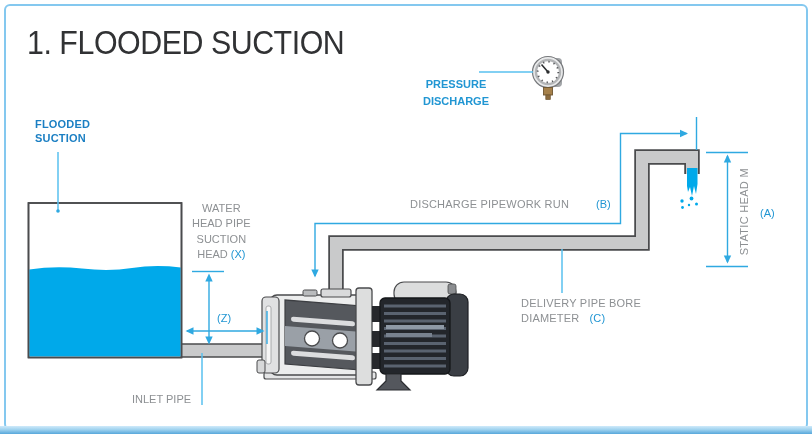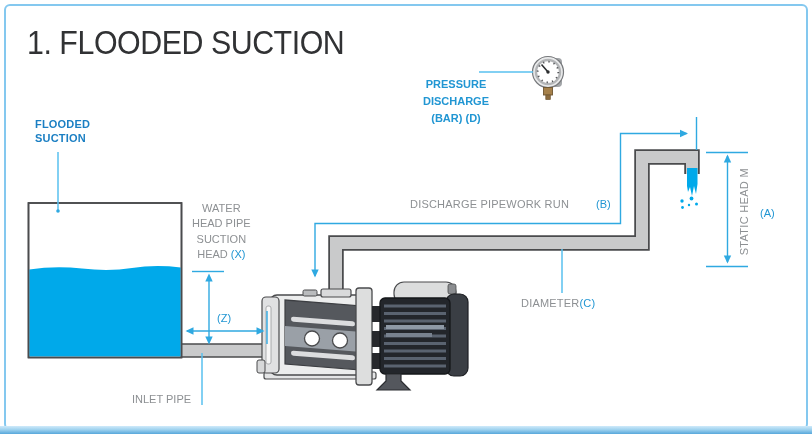--- a/index.html
+++ b/index.html
@@ -25,21 +25,21 @@
   .lbl-flooded{left:35px;top:117px;width:58px;text-align:left;line-height:14px;
        color:var(--flooded-blue);font-weight:700;letter-spacing:.2px;}
   .lbl-waterhead{left:192px;top:201px;text-align:center;}
   .lbl-z{left:217px;top:311px;color:var(--label-blue);}
   .lbl-inlet{left:132px;top:392px;}
   .lbl-dpressure{left:413px;top:76px;width:86px;text-align:center;line-height:17px;
        color:var(--label-blue);font-weight:600;}
   .lbl-run{left:410px;top:197px;letter-spacing:.2px;}
   .lbl-run-ref{left:596px;top:197px;color:var(--label-blue);}
   .lbl-delivery{left:521px;top:296px;letter-spacing:.2px;}
-  .lbl-delivery .row{display:flex;gap:0;}
+  .lbl-delivery .row{display:flex;gap:10px;}
   .lbl-static{left:697px;top:204px;width:96px;text-align:center;transform:rotate(-90deg);
        letter-spacing:.3px;}
   .lbl-a{left:760px;top:206px;color:var(--label-blue);}
   .pipe-dark{stroke:var(--pipe-outline);fill:none;stroke-linejoin:miter;}
   .pipe-lite{stroke:var(--pipe-fill);fill:none;stroke-linejoin:miter;}
   .waterfill{fill:var(--water);}
   .dimline{stroke:var(--dimension-blue);stroke-width:1.4;fill:none;}
   .dimfill{fill:var(--dimension-blue);}
   .leader{stroke:var(--leader-blue);stroke-width:1.5;fill:none;}
   .block{display:block;}
@@ -172,27 +172,27 @@
     <span class="block"><span>HEAD</span> <span class="ref">(X)</span></span>
   </div>
 
   <div class="lbl lbl-z">(Z)</div>
 
   <div class="lbl lbl-inlet">INLET PIPE</div>
 
   <div class="lbl lbl-dpressure">
     <span class="block">PRESSURE</span>
     <span class="block">DISCHARGE</span>
-    <span class="block">(BAR) (D)</span>
   </div>
 
   <div class="lbl lbl-run">DISCHARGE PIPEWORK RUN</div>
   <div class="lbl lbl-run-ref">(B)</div>
 
   <div class="lbl lbl-delivery">
+    <span class="block">DELIVERY PIPE BORE</span>
     <span class="row">
       <span>DIAMETER</span>
       <span class="ref">(C)</span>
     </span>
   </div>
 
   <div class="lbl lbl-static">STATIC HEAD M</div>
   <div class="lbl lbl-a">(A)</div>
 
   <div class="bottom-bar"></div>

